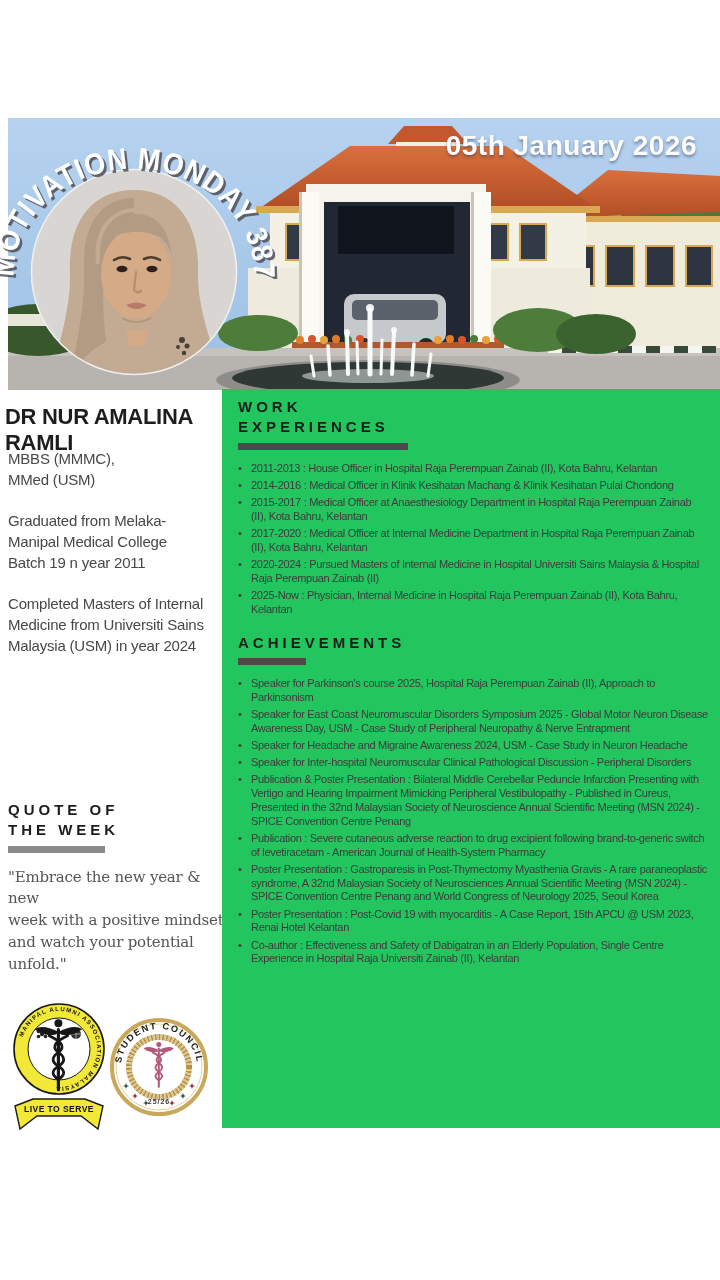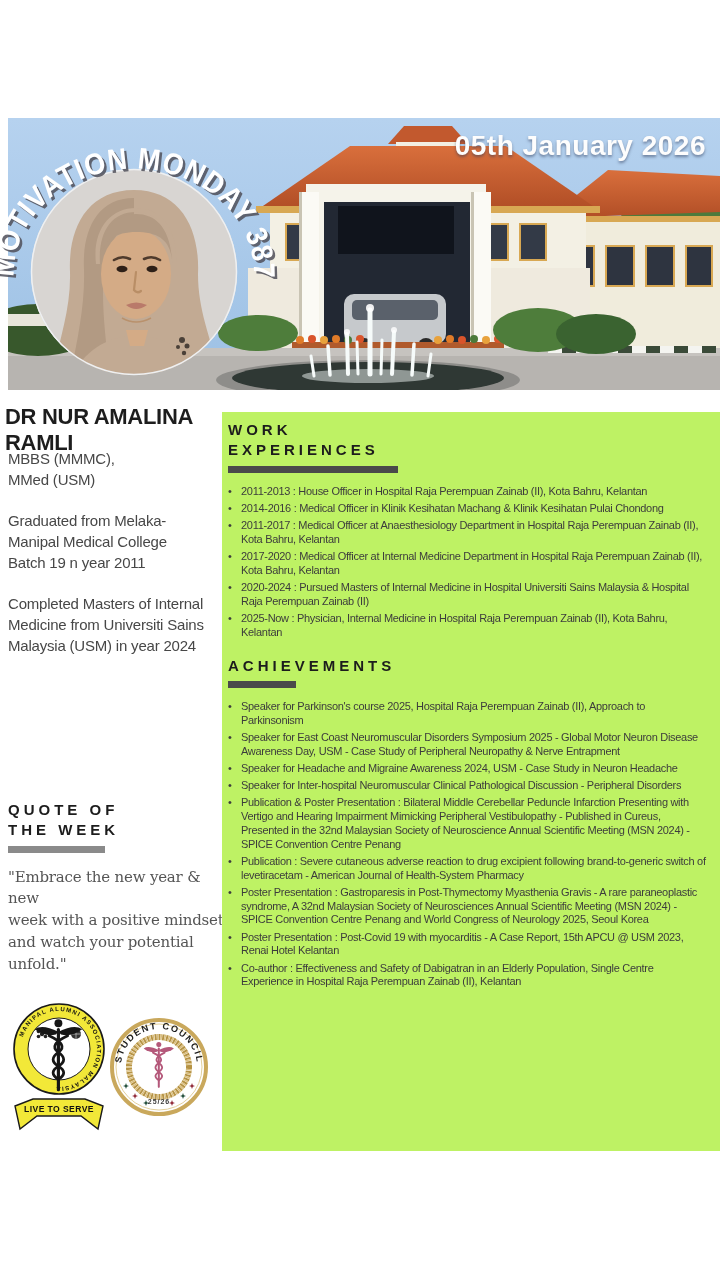--- a/index.html
+++ b/index.html
@@ -2,21 +2,21 @@
 <html><head>
 <meta charset="utf-8">
 <style>
   html,body{margin:0;padding:0;background:#ffffff;}
   body{width:720px;height:1280px;position:relative;overflow:hidden;
        font-family:"Liberation Sans",sans-serif;-webkit-font-smoothing:antialiased;}
   .abs{position:absolute;}
 
   
   #header-photo{left:8px;top:118px;width:712px;height:272px;}
-  #date-banner{left:9px;top:130px;width:697px;text-align:right;
+  #date-banner{left:0;top:130px;width:697px;text-align:right;
     font-size:28px;font-weight:bold;color:#fdfdfd;letter-spacing:.5px;
     text-shadow:0 2px 3px rgba(50,60,90,.55);}
   #banner-arc-svg{left:0;top:0;width:720px;height:480px;pointer-events:none;}
   #banner-arc-svg text{font-family:"Liberation Sans",sans-serif;font-weight:bold;font-size:30px;letter-spacing:1px;}
   #portrait-svg{left:30px;top:168px;width:208px;height:208px;}
 
   
   #doctor-name{left:5px;top:404px;width:218px;font-size:22px;font-weight:bold;
     color:#1d1d1d;letter-spacing:-.3px;}
   #bio{left:8px;top:448px;width:216px;font-size:15px;color:#474747;line-height:1.4;
@@ -28,22 +28,22 @@
   .bar{height:7px;margin-top:5px;}
   #quote-bar{width:97px;background:#8a8a8a;}
   #quote-text{margin-top:14px;font-family:"DejaVu Serif",serif;font-size:15px;
     color:#555555;line-height:1.45;white-space:pre-line;letter-spacing:-.2px;}
 
   
   #logo-maam{left:12px;top:1000px;width:94px;height:138px;}
   #logo-council{left:108px;top:1012px;width:102px;height:114px;}
 
   
-  #right-panel{left:222px;top:389px;width:498px;height:739px;background:#bef264;
-    box-sizing:border-box;padding:8px 12px 10px 6px;margin-top:23px;}
+  #right-panel{left:222px;top:389px;width:498px;height:739px;background:#22c55e;
+    box-sizing:border-box;padding:8px 12px 10px 16px;}
   #work-bar{width:170px;background:#4a4a4a;}
   #ach-bar{width:68px;background:#4a4a4a;}
   .bullet-list{list-style:none;margin:12px 0 0 0;padding:0;
     font-size:11px;line-height:1.25;letter-spacing:-.3px;color:#3c3c3c;}
   .bullet-list li{position:relative;padding-left:13px;margin-bottom:3.5px;}
   .bullet-list li::before{content:"\2022";position:absolute;left:0;top:0;color:#3c3c3c;}
   #ach-title{margin-top:16px;}
 
   svg text{font-family:"Liberation Sans",sans-serif;}
 </style>
@@ -312,33 +312,33 @@
 </svg>
 
 <div id="right-panel" class="abs">
   <div class="section-title">WORK
 EXPERIENCES</div>
   <div id="work-bar" class="bar"></div>
   <ul class="bullet-list">
 
   <li>2011-2013 : House Officer in Hospital Raja Perempuan Zainab (II), Kota Bahru, Kelantan</li>
       <li>2014-2016 : Medical Officer in Klinik Kesihatan Machang &amp; Klinik Kesihatan Pulai Chondong</li>
-      <li>2011-2017 : Medical Officer at Anaesthesiology Department in Hospital Raja Perempuan Zainab (II), Kota Bahru, Kelantan</li>
+      <li>2015-2017 : Medical Officer at Anaesthesiology Department in Hospital Raja Perempuan Zainab (II), Kota Bahru, Kelantan</li>
       <li>2017-2020 : Medical Officer at Internal Medicine Department in Hospital Raja Perempuan Zainab (II), Kota Bahru, Kelantan</li>
       <li>2020-2024 : Pursued Masters of Internal Medicine in Hospital Universiti Sains Malaysia &amp; Hospital Raja Perempuan Zainab (II)</li>
       <li>2025-Now : Physician, Internal Medicine in Hospital Raja Perempuan Zainab (II), Kota Bahru, Kelantan</li>
     </ul>
 
   <div class="section-title" id="ach-title">ACHIEVEMENTS</div>
   <div id="ach-bar" class="bar"></div>
   <ul class="bullet-list">
 
   <li>Speaker for Parkinson's course 2025, Hospital Raja Perempuan Zainab (II), Approach to Parkinsonism</li>
       <li>Speaker for East Coast Neuromuscular Disorders Symposium 2025 - Global Motor Neuron Disease Awareness Day, USM - Case Study of Peripheral Neuropathy &amp; Nerve Entrapment</li>
       <li>Speaker for Headache and Migraine Awareness 2024, USM - Case Study in Neuron Headache</li>
       <li>Speaker for Inter-hospital Neuromuscular Clinical Pathological Discussion - Peripheral Disorders</li>
       <li>Publication &amp; Poster Presentation : Bilateral Middle Cerebellar Peduncle Infarction Presenting with Vertigo and Hearing Impairment Mimicking Peripheral Vestibulopathy - Published in Cureus, Presented in the 32nd Malaysian Society of Neuroscience Annual Scientific Meeting (MSN 2024) - SPICE Convention Centre Penang</li>
       <li>Publication : Severe cutaneous adverse reaction to drug excipient following brand-to-generic switch of levetiracetam - American Journal of Health-System Pharmacy</li>
       <li>Poster Presentation : Gastroparesis in Post-Thymectomy Myasthenia Gravis - A rare paraneoplastic syndrome, A 32nd Malaysian Society of Neurosciences Annual Scientific Meeting (MSN 2024) - SPICE Convention Centre Penang and World Congress of Neurology 2025, Seoul Korea</li>
       <li>Poster Presentation : Post-Covid 19 with myocarditis - A Case Report, 15th APCU @ USM 2023, Renai Hotel Kelantan</li>
-      <li>Co-author : Effectiveness and Safety of Dabigatran in an Elderly Population, Single Centre Experience in Hospital Raja Perempuan Zainab (II), Kelantan</li>
+      <li>Co-author : Effectiveness and Safety of Dabigatran in an Elderly Population, Single Centre Experience in Hospital Raja Universiti Zainab (II), Kelantan</li>
     </ul>
 </div>
 
 </body></html>

